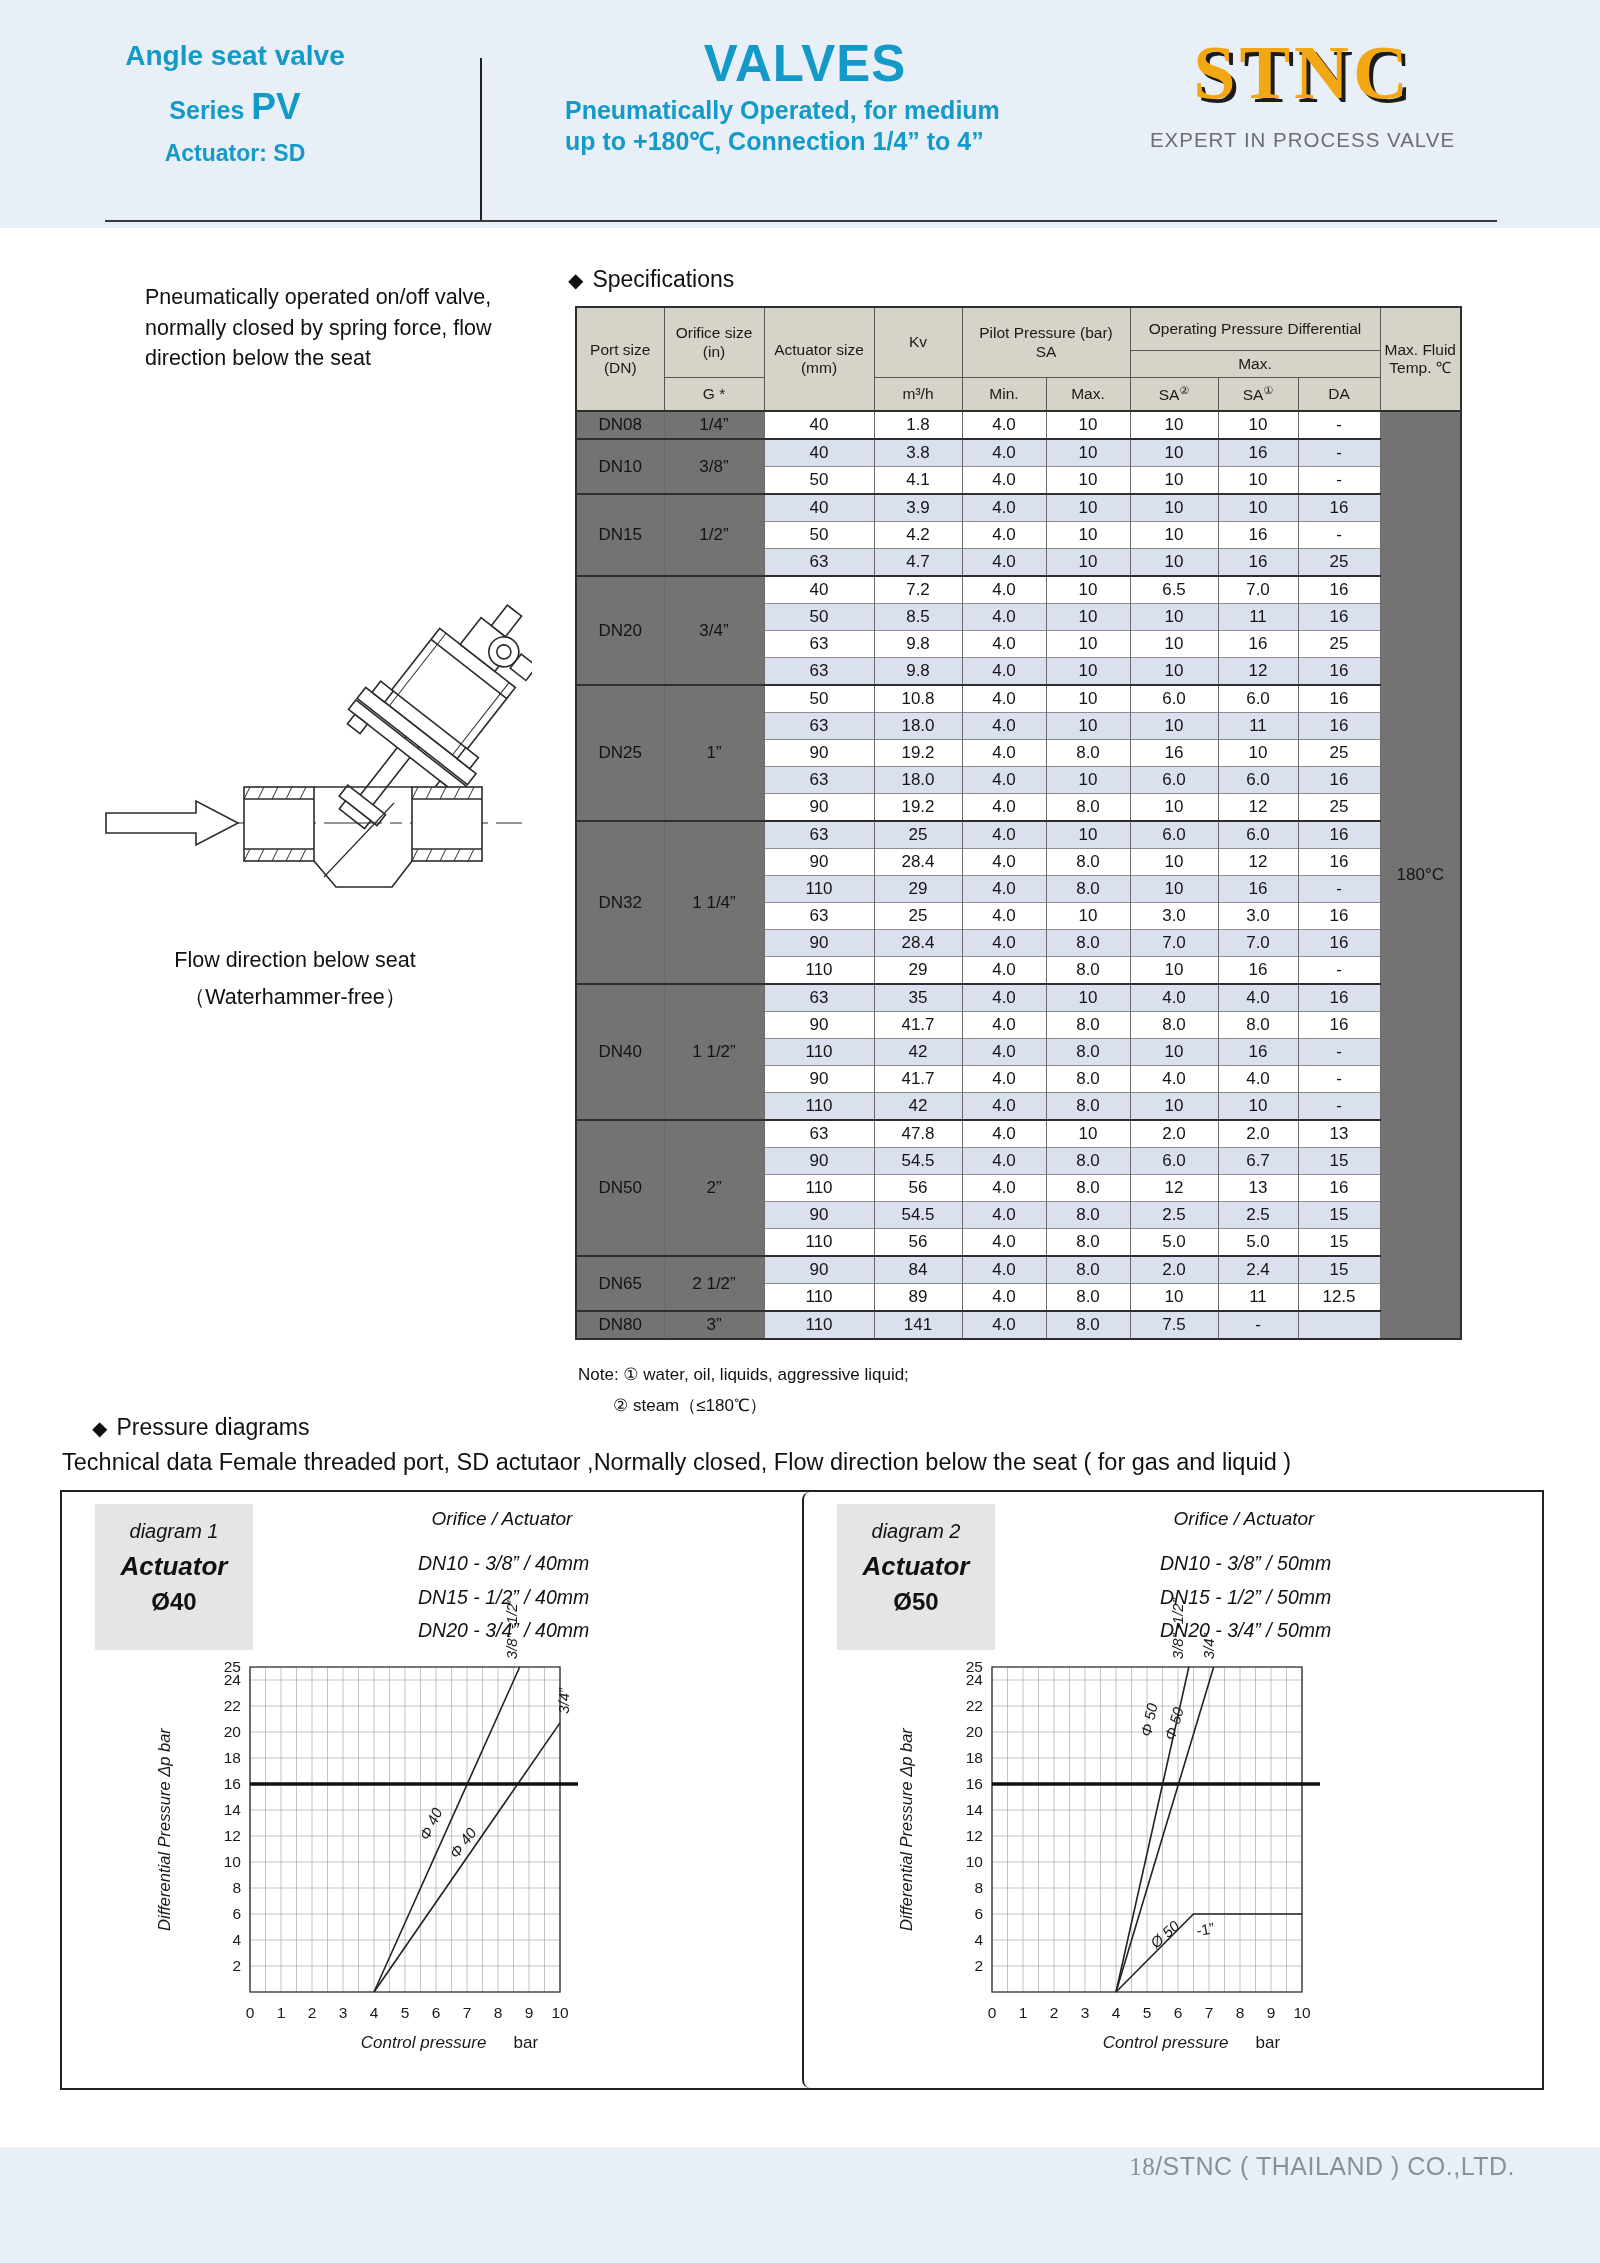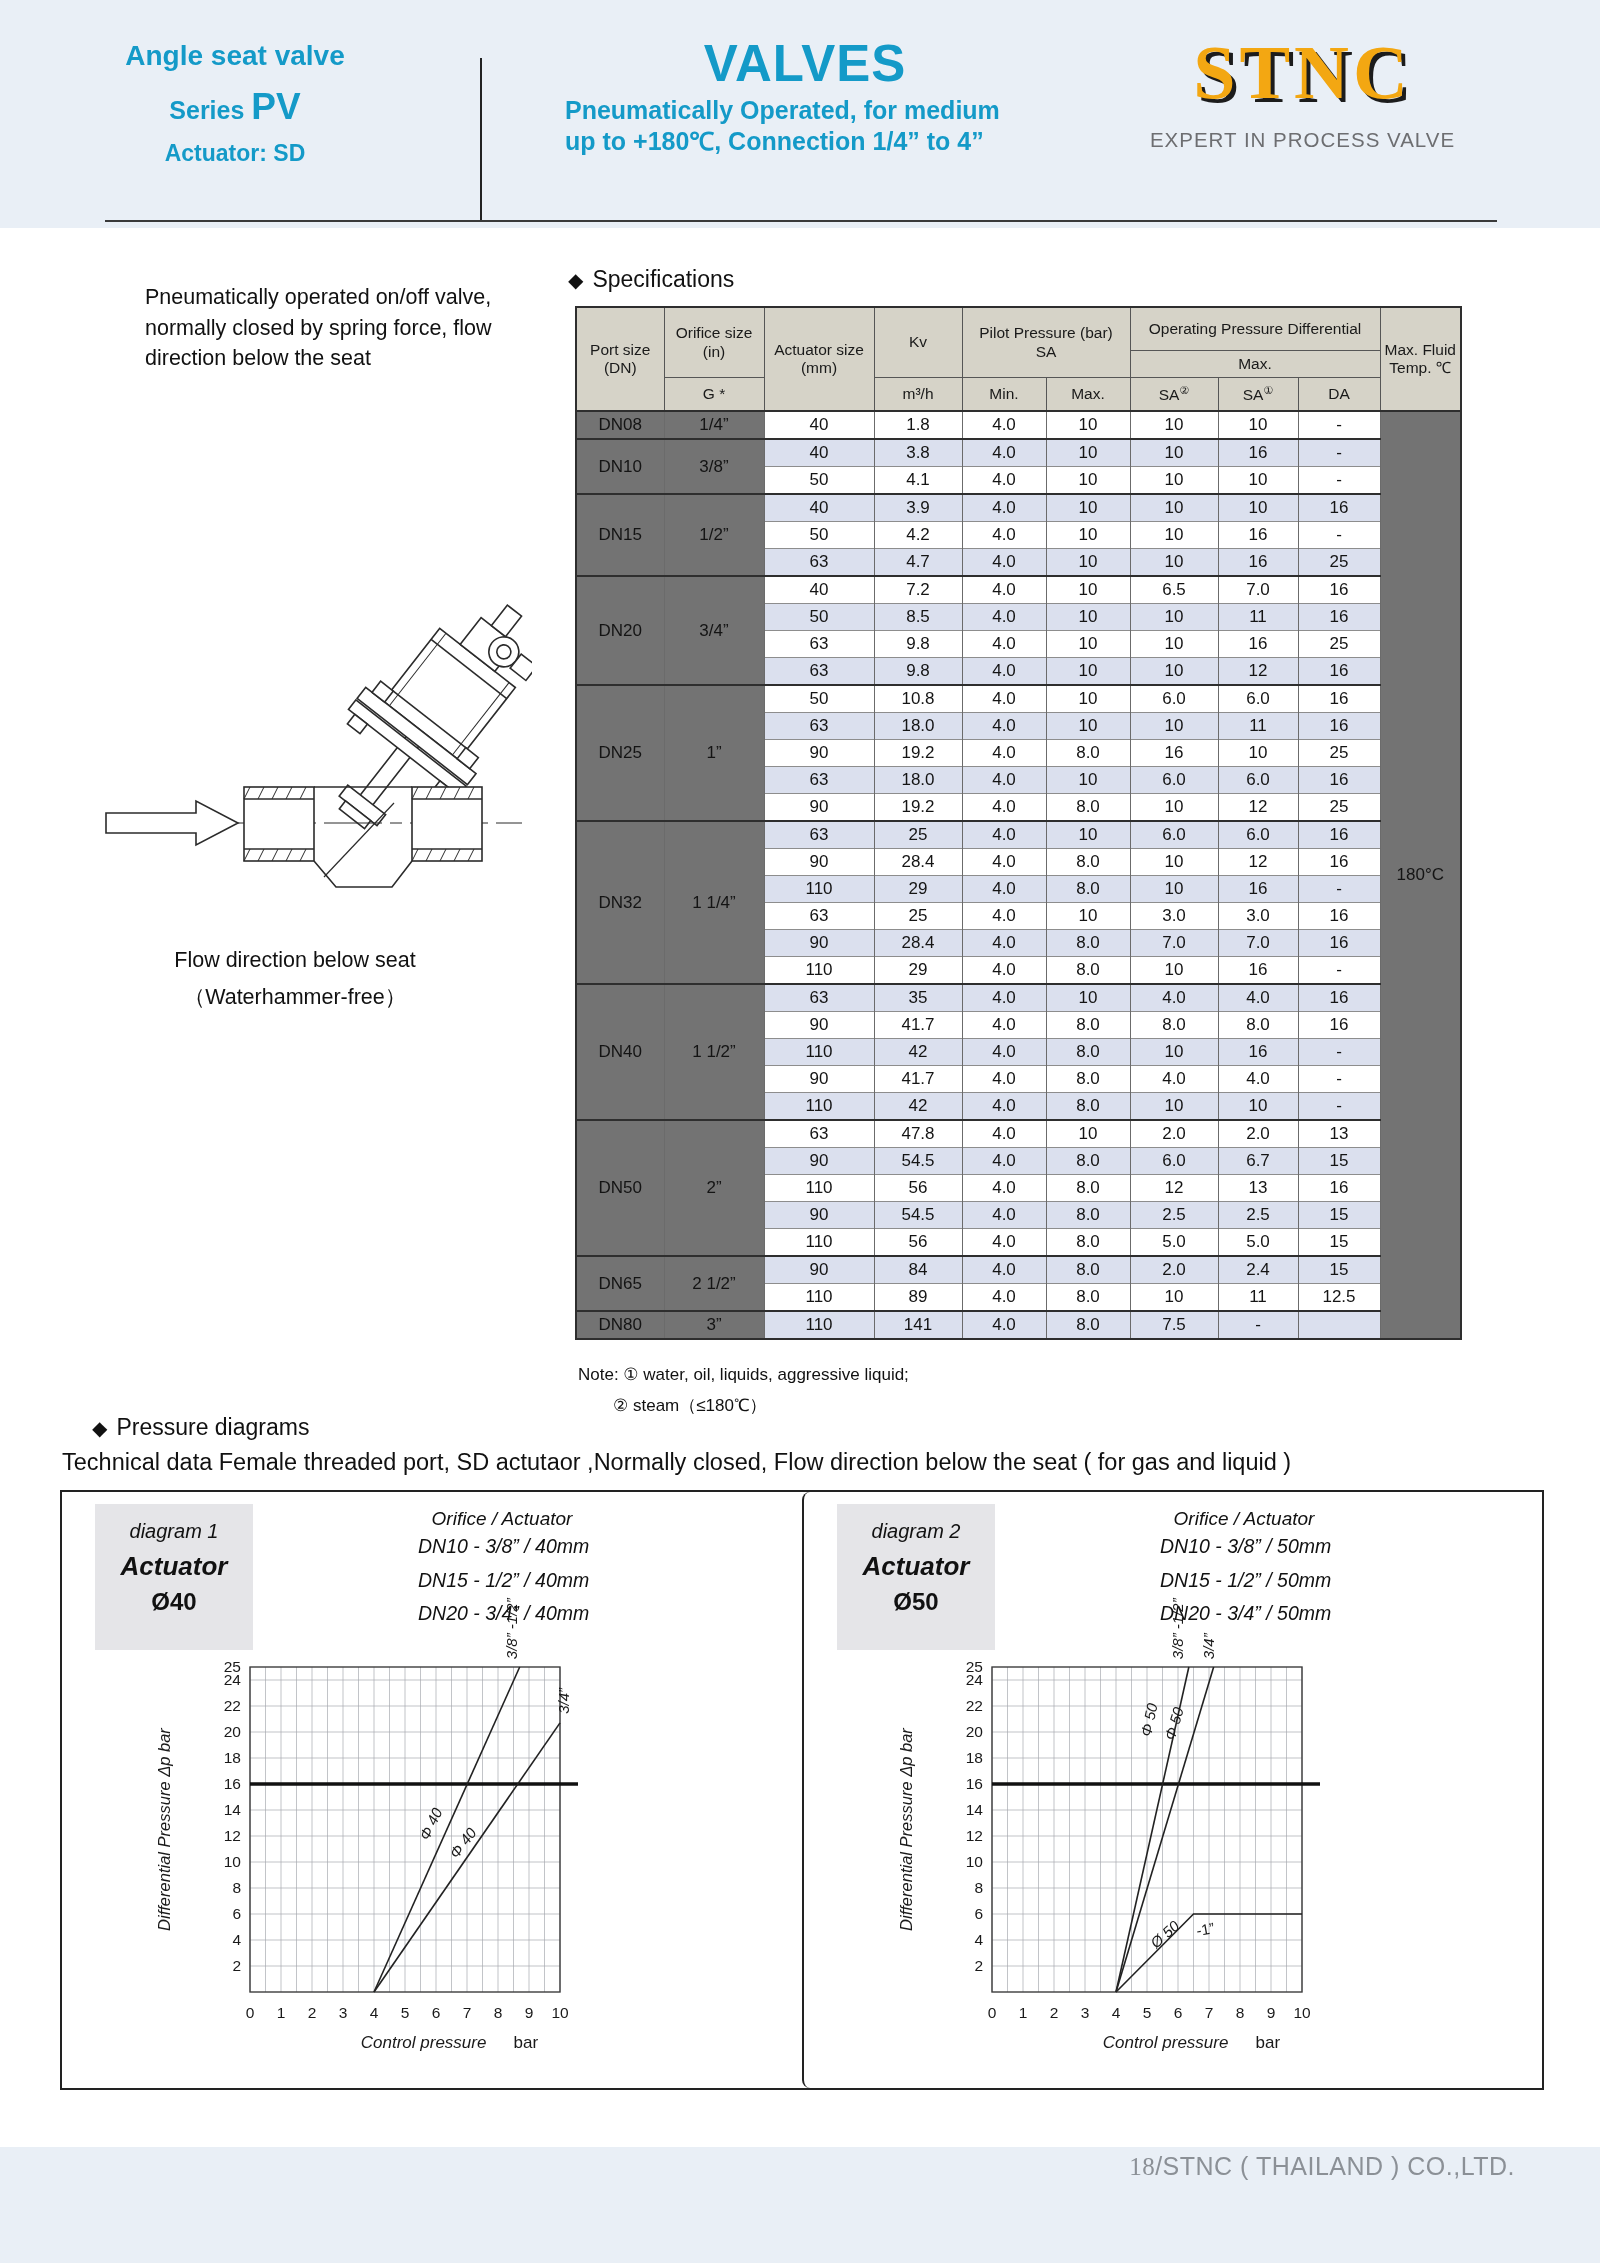--- a/index.html
+++ b/index.html
@@ -50,21 +50,21 @@
   .press-box{left:60px;top:1490px;width:1480px;height:596px;border:2px solid #222;background:#fff;}
   .diagram-half{position:absolute;top:0;width:739px;height:100%;border-radius:8px;}
   .half-2{left:740px;border-left:2px solid #222;}
   .half-1{left:0;}
   .diag-label{position:absolute;left:33px;top:12px;width:158px;height:146px;background:#e5e5e8;text-align:center;color:#111;}
   .diag-label .dl1{font-style:italic;font-size:20px;margin-top:16px;}
   .diag-label .dl2{font-style:italic;font-weight:bold;font-size:26px;margin-top:8px;}
   .diag-label .dl3{font-weight:bold;font-size:24px;margin-top:6px;}
   .orifice-block{position:absolute;left:300px;top:16px;width:280px;font-style:italic;color:#111;}
   .orifice-block .oh{text-align:center;font-size:19px;}
-  .orifice-block .ol{margin-left:56px;font-size:19.5px;line-height:1.72;margin-top:0;}
+  .orifice-block .ol{margin-left:56px;font-size:19.5px;line-height:1.72;margin-top:17px;}
   .chart{position:absolute;left:78px;top:70px;width:560px;height:520px;}
 
   
   .footer{right:85px;top:2152px;font-size:25px;color:#8b9096;letter-spacing:0.5px;}
   .footer .num{font-family:"Liberation Serif",serif;}
 </style>
 </head>
 <body>
 
 <div class="page">

